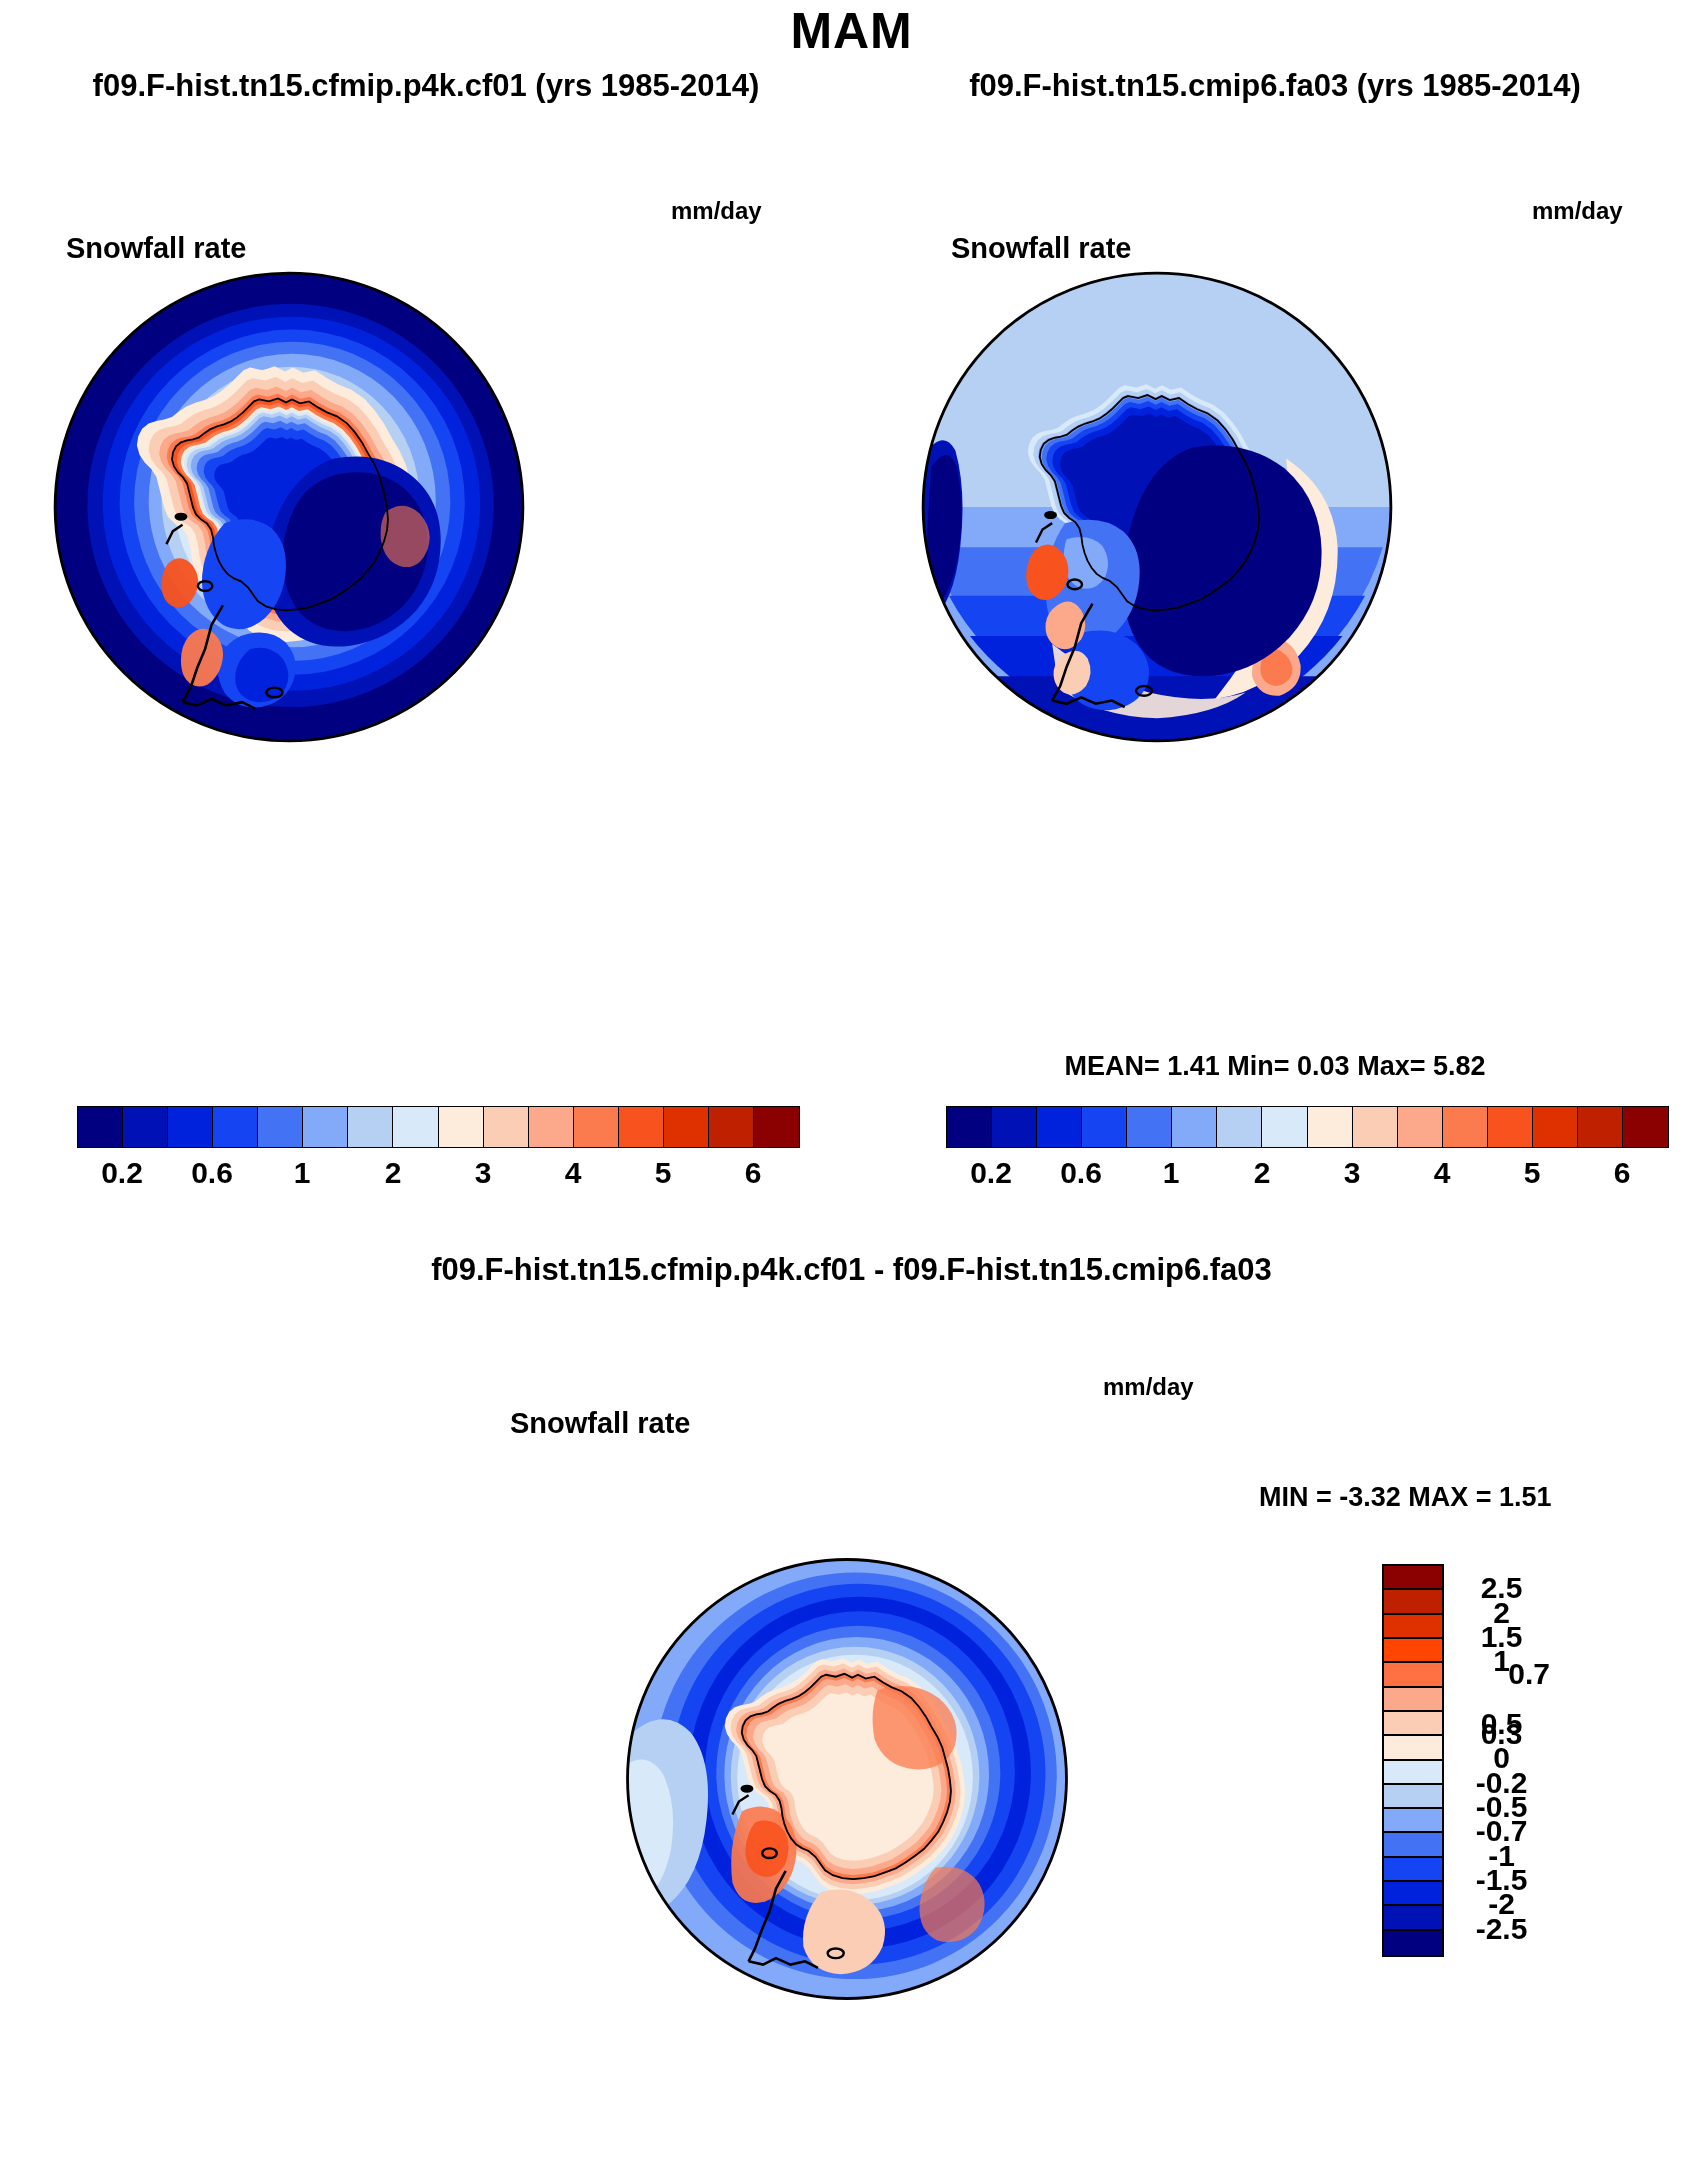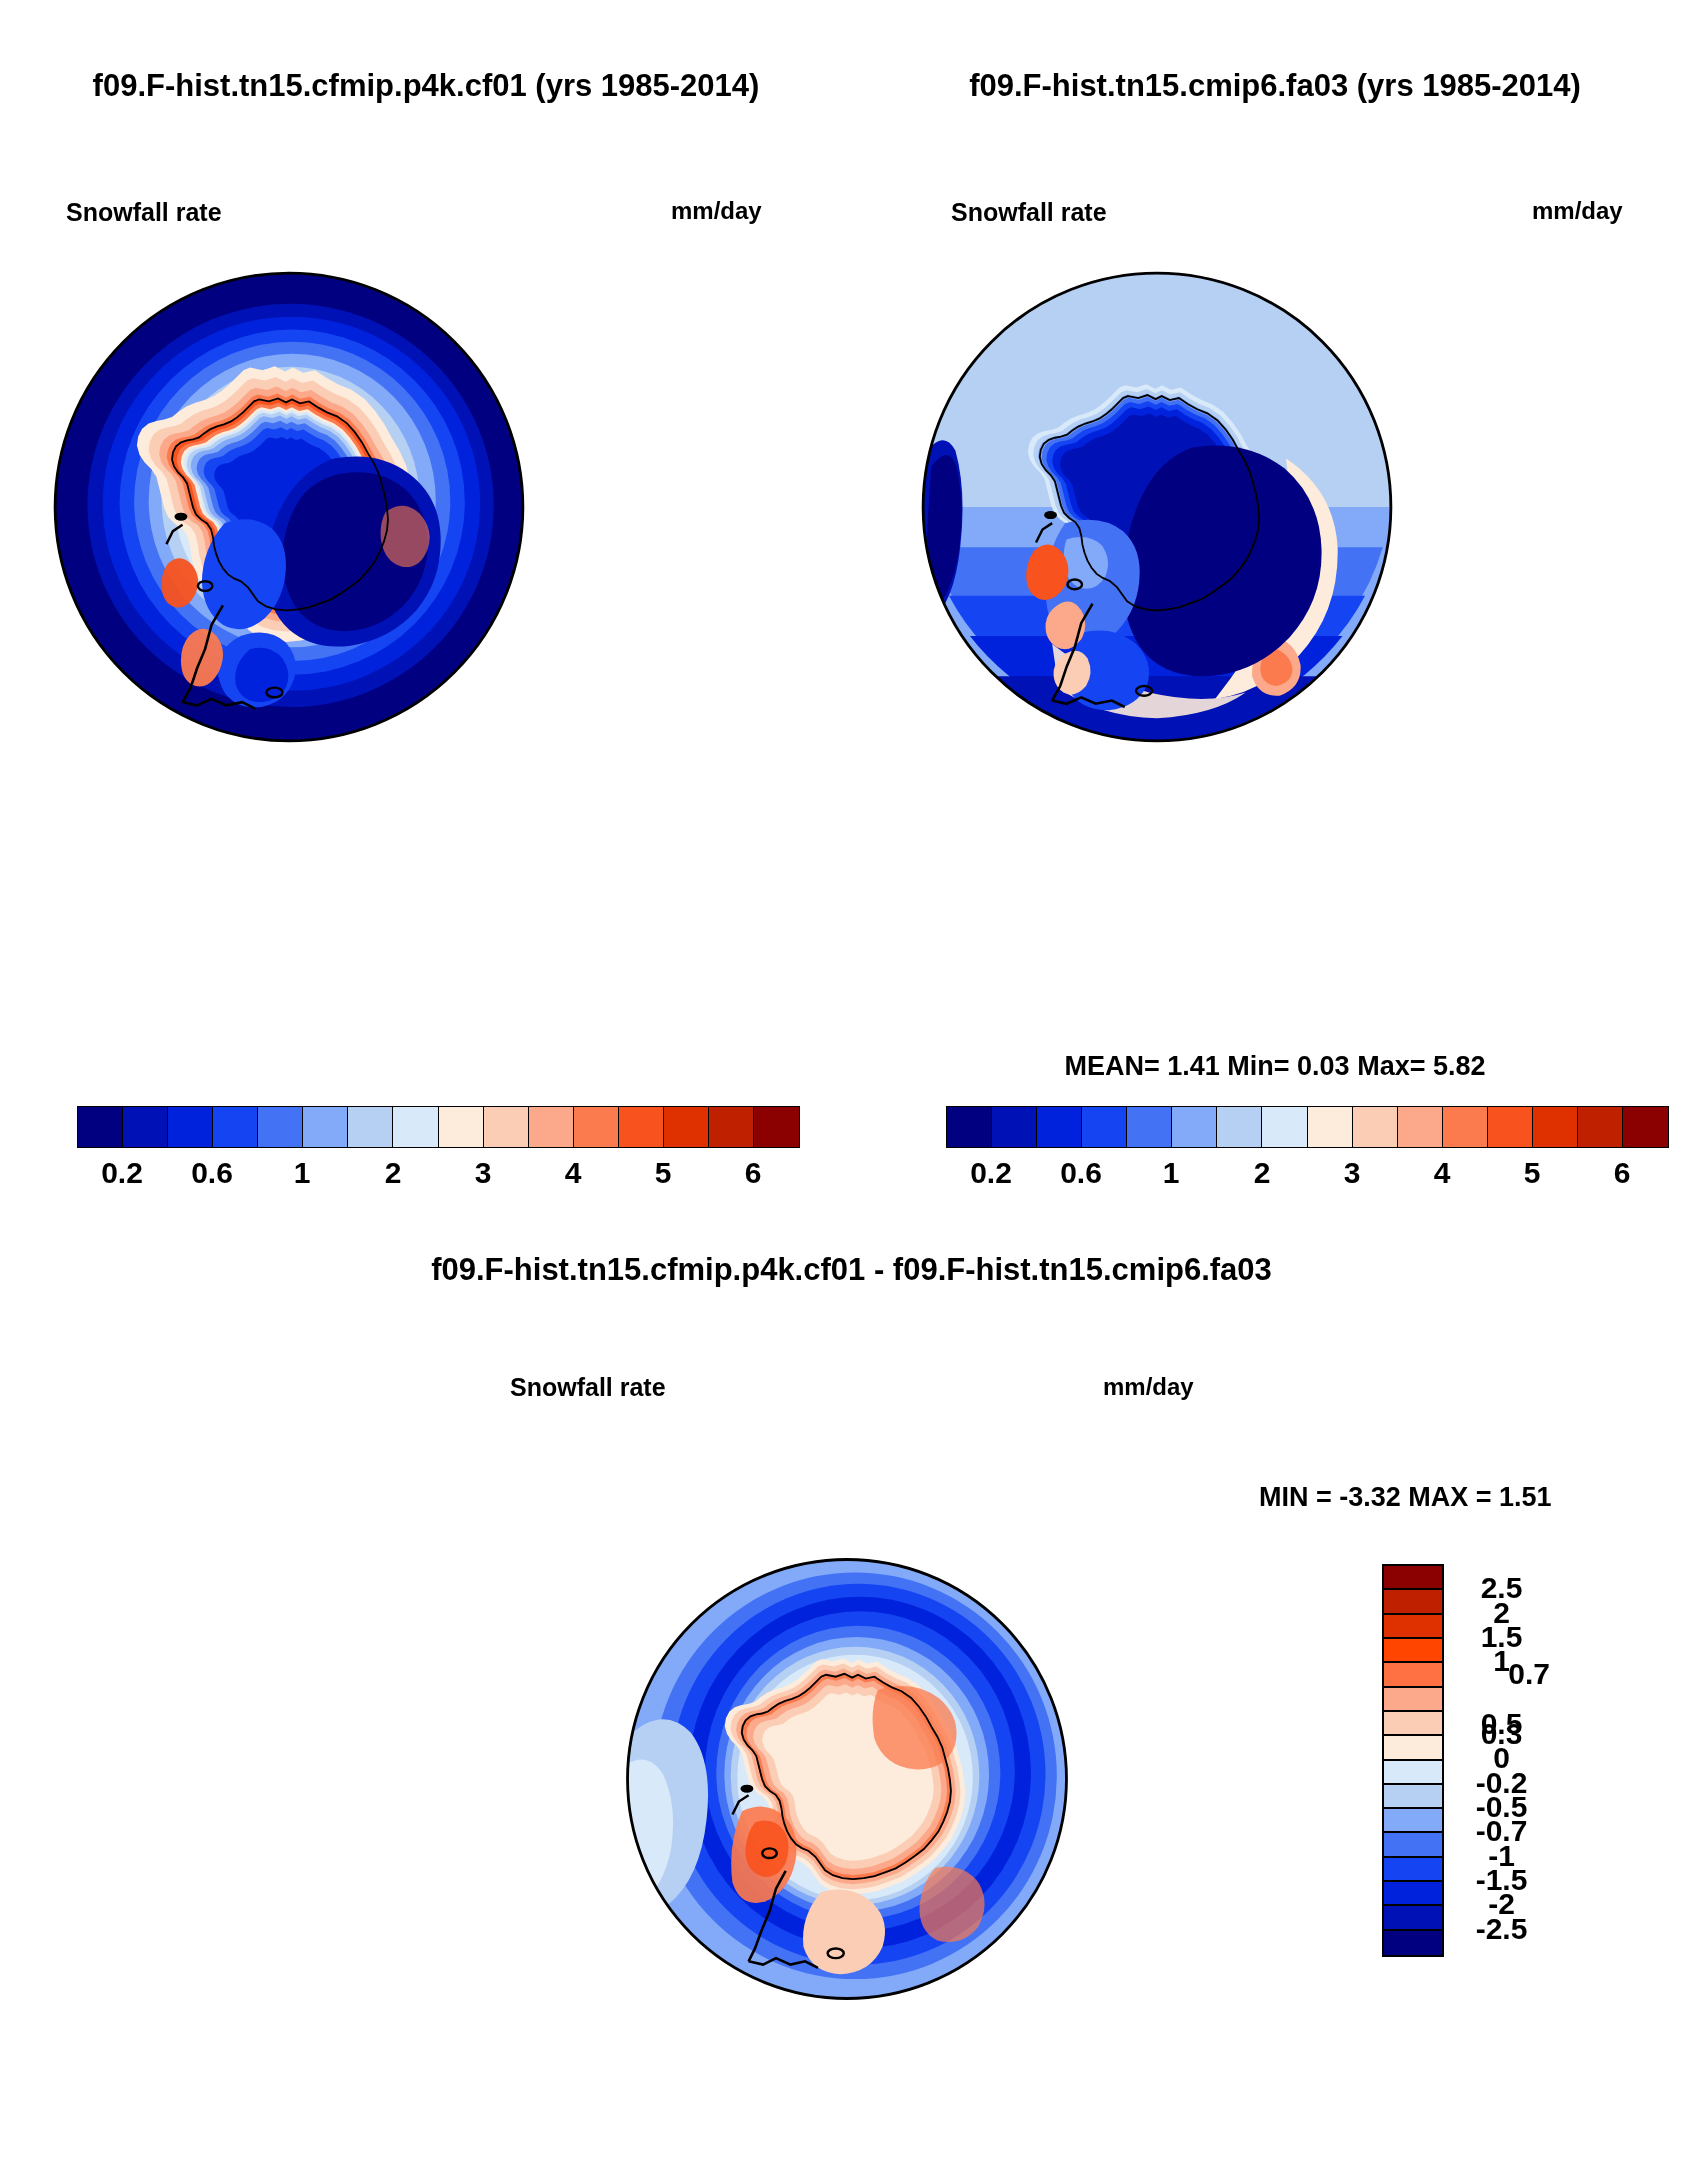--- a/index.html
+++ b/index.html
@@ -4,21 +4,21 @@
 <style>
   html,body{margin:0;padding:0;background:#fff;}
   body{width:1703px;height:2172px;position:relative;
        font-family:"Liberation Sans",sans-serif;color:#000;}
   .fig{position:absolute;left:0;top:0;width:1703px;height:2172px;}
   .txt{position:absolute;white-space:nowrap;font-weight:bold;color:#000;}
   #season-title{font-size:50px;left:0;top:1.6px;width:1703px;text-align:center;letter-spacing:0.8px;}
   #title-left{font-size:31px;left:6.5px;top:68px;width:839px;text-align:center;}
   #title-right{font-size:31px;left:854px;top:68px;width:842px;text-align:center;}
   #diff-title{font-size:31px;left:0;top:1252px;width:1703px;text-align:center;}
-  .lbl-var{font-size:25px;}
+  .lbl-var{font-size:29px;margin-top:34px;}
   .lbl-unit{font-size:24px;}
   #var-left{left:66px;top:198px;}
   #unit-left{left:671px;top:197px;}
   #var-right{left:951px;top:198px;}
   #unit-right{left:1532px;top:197px;}
   #var-diff{left:510px;top:1373px;}
   #unit-diff{left:1103px;top:1373px;}
   .stats{font-size:27px;}
   #stats-left{left:0px;top:1051px;width:839px;text-align:center;}
   #stats-right{left:854px;top:1051px;width:842px;text-align:center;}
@@ -41,20 +41,21 @@
   #ticks-v span{position:absolute;font-size:30px;font-weight:bold;
                 left:0;width:97px;text-align:center;transform:translateY(-50%);}
   svg{display:block;}
   .mapwrap{position:absolute;}
 </style>
 </head>
 <body>
 
 <div class="fig">
 
+  <div class="txt" id="season-title">MAM</div>
 
   <div class="txt" id="title-left">f09.F-hist.tn15.cfmip.p4k.cf01 (yrs 1985-2014)</div>
   <div class="txt" id="title-right">f09.F-hist.tn15.cmip6.fa03 (yrs 1985-2014)</div>
 
   <div class="txt lbl-var" id="var-left">Snowfall rate</div>
   <div class="txt lbl-unit" id="unit-left">mm/day</div>
 
   <div class="txt lbl-var" id="var-right">Snowfall rate</div>
   <div class="txt lbl-unit" id="unit-right">mm/day</div>
 

